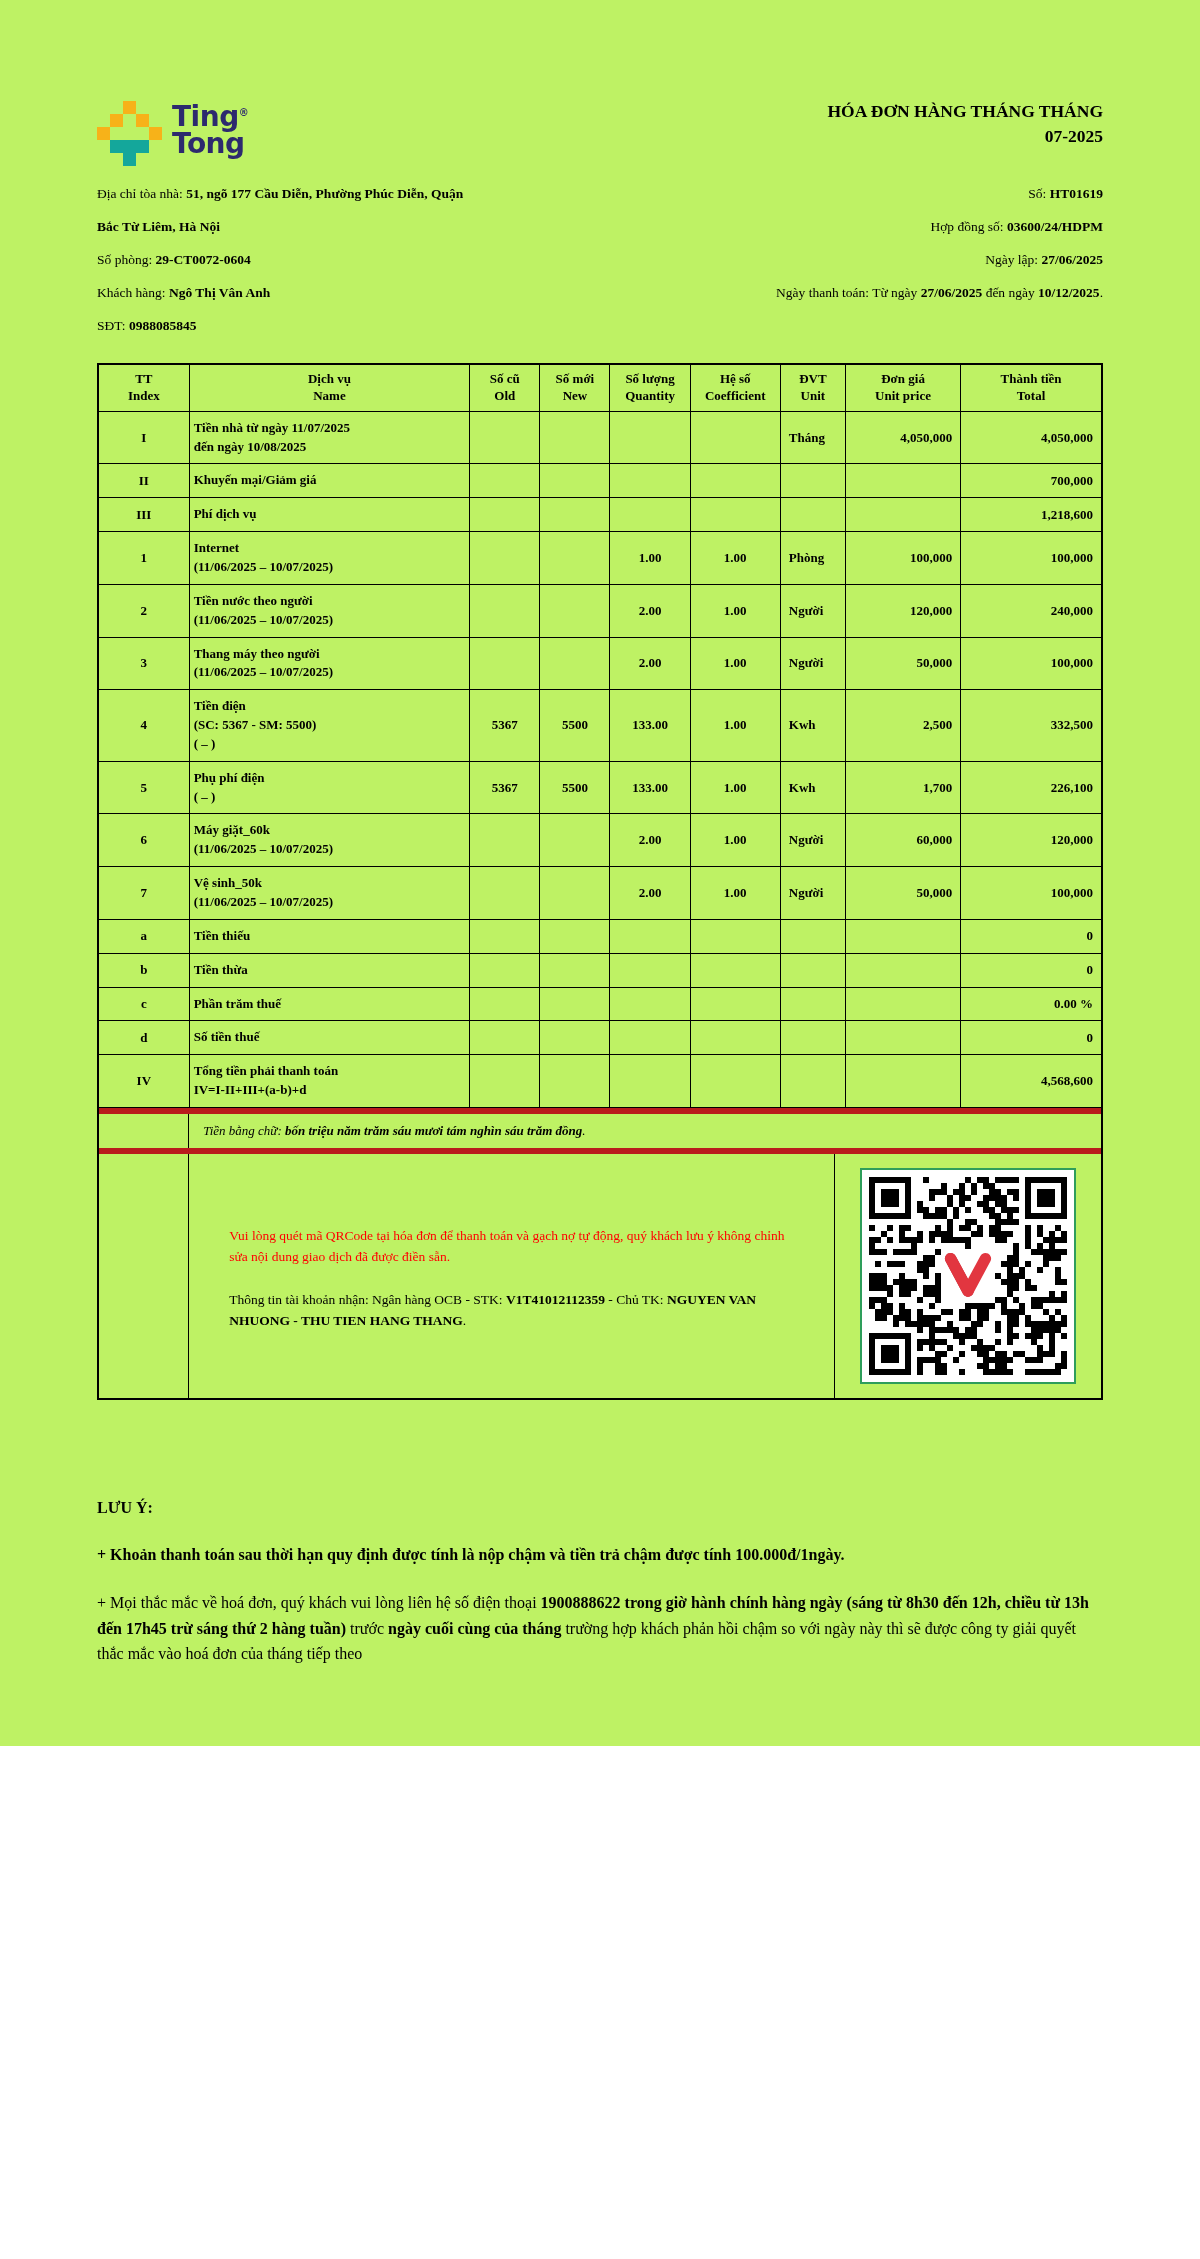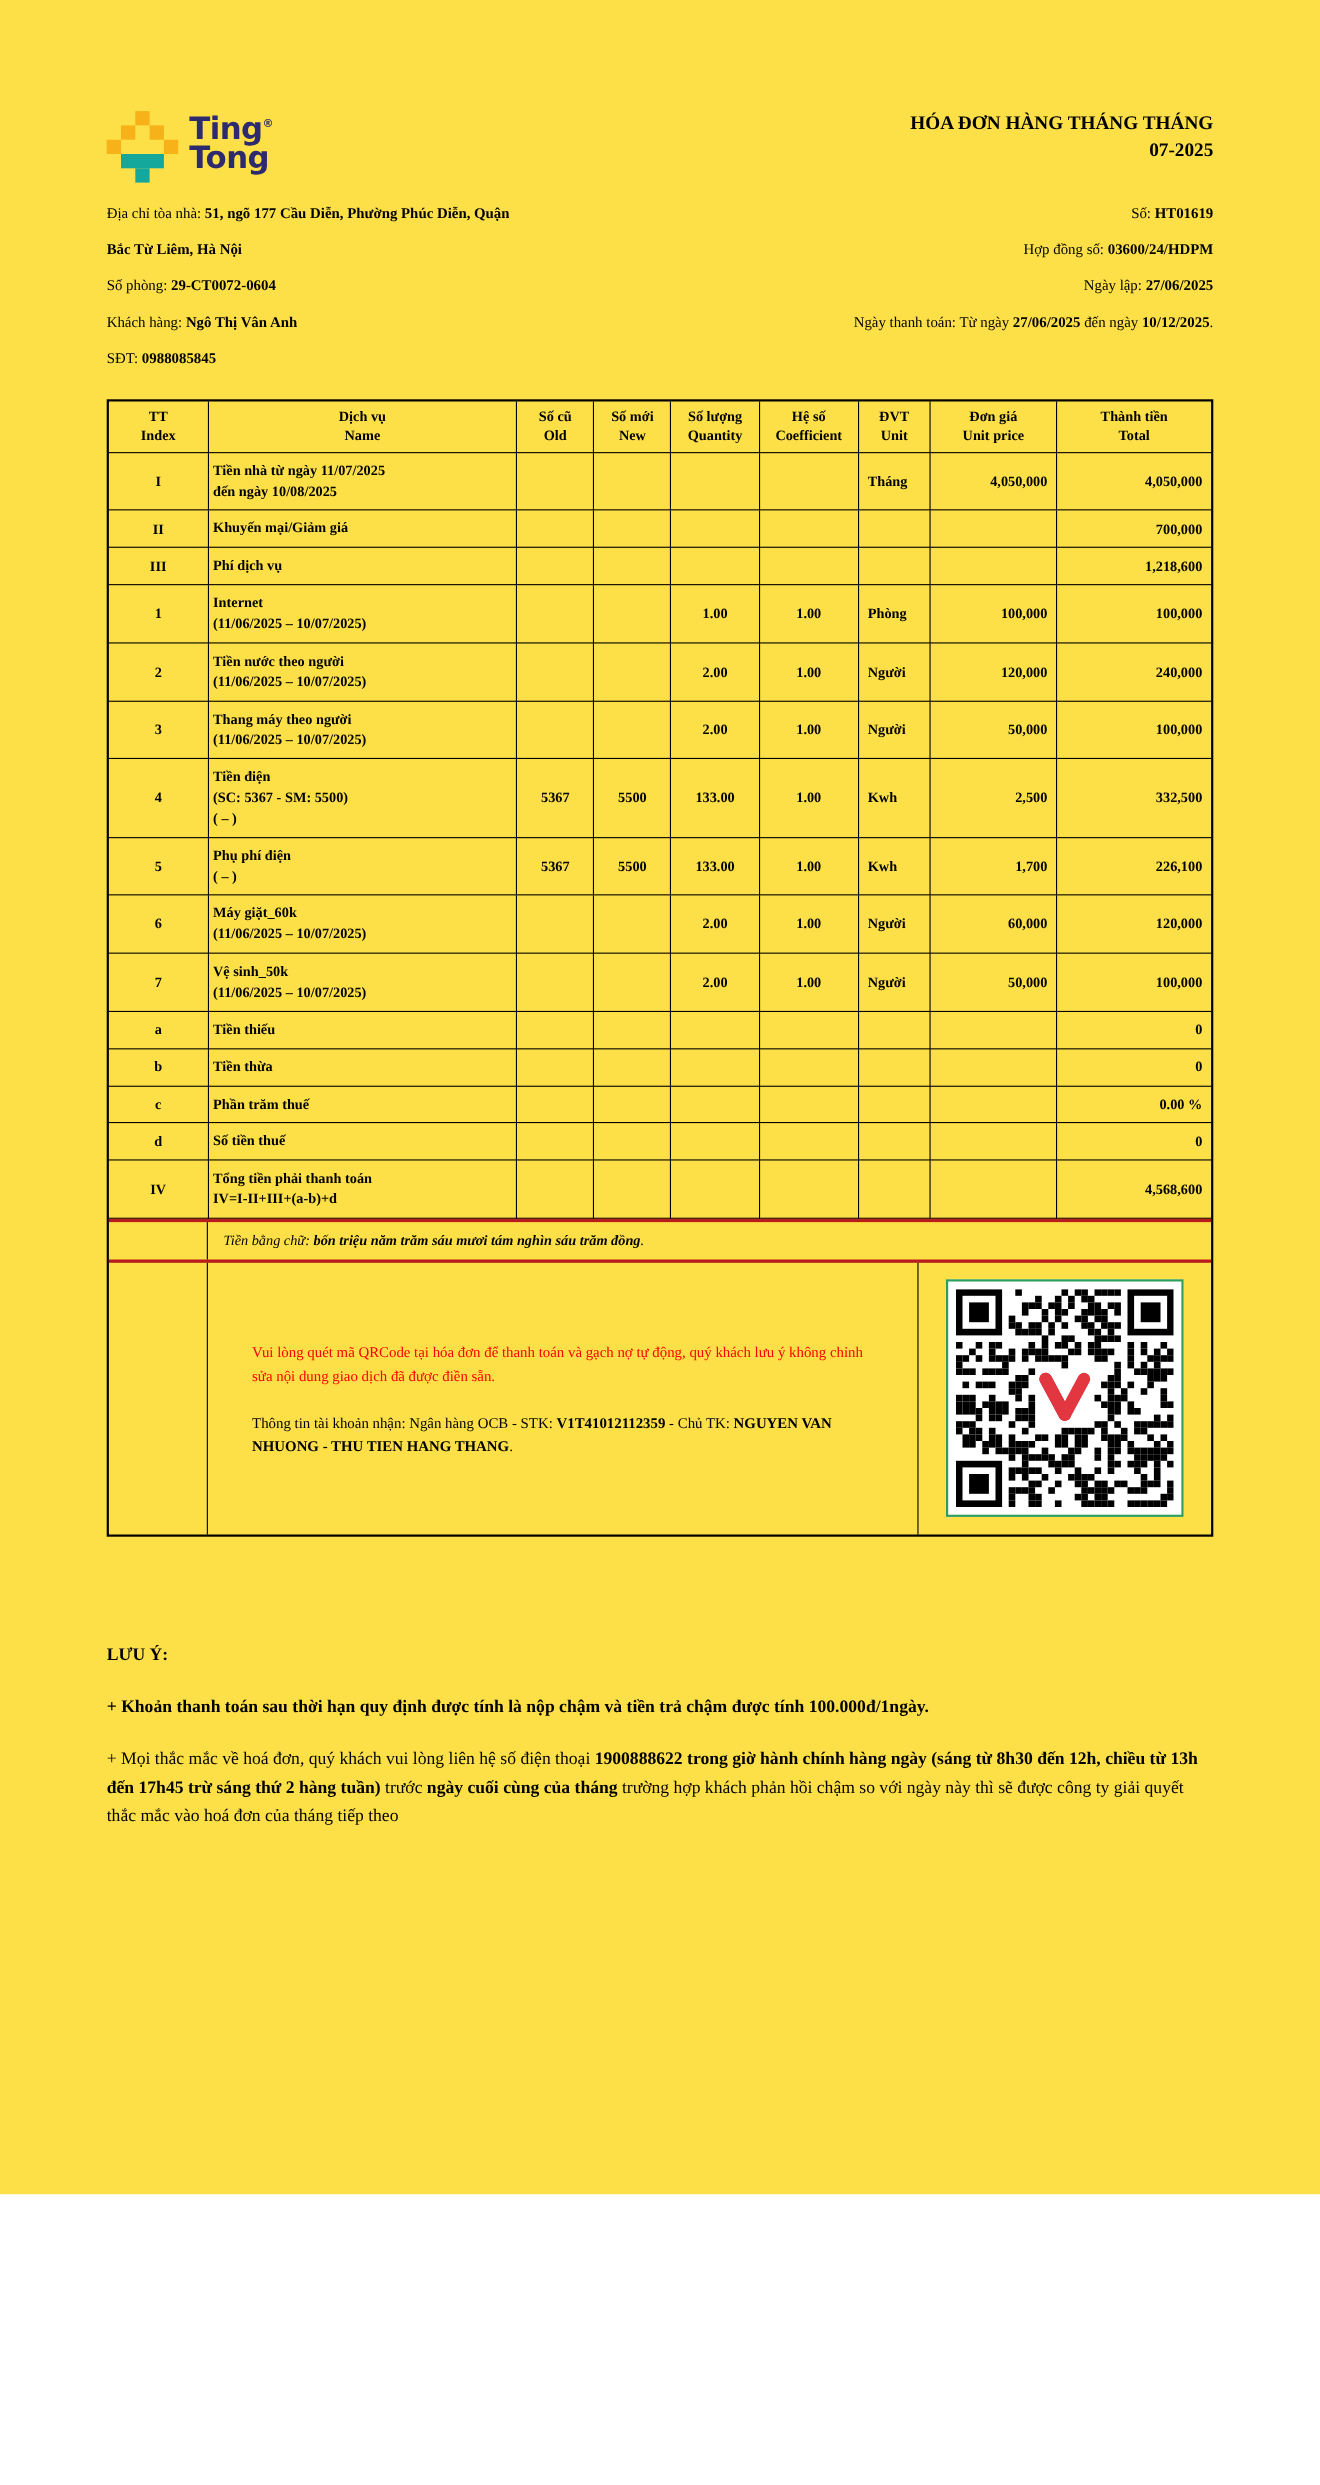--- a/index.html
+++ b/index.html
@@ -2,21 +2,21 @@
 <html lang="vi" style="--navy: #2D2A6E; --yellow: #F7B219; --teal: #14A79B; --qr_green: #2E9E5B; --red: #FF0000; --logo_red: #E23640; --logo_red_dark: #B7252F;"><head>
 <meta charset="utf-8">
 <style>
   :root{
     --navy:#2D2A6E; --yellow:#F7B219; --teal:#14A79B;
     --qr_green:#2E9E5B; --red:#FF0000; --logo_red:#E23640; --logo_red_dark:#B7252F;
   }
   *{box-sizing:border-box; margin:0; padding:0;}
   html,body{background:#ffffff;}
   body{width:1200px; font-family:"Liberation Serif","DejaVu Serif",serif; color:#000;}
-  .page{width:1200px; height:1995px; background:#fde047; padding:95px 97px 0 97px; overflow:hidden;}
+  .page{width:1200px; height:1746px; background:#bef264; padding:95px 97px 0 97px; overflow:hidden;}
 
   
   .hdr{display:flex; justify-content:space-between; align-items:flex-start;}
   .brand{display:flex; align-items:flex-start; gap:10px;}
   .picon{display:grid; grid-template-columns:repeat(5,13px); grid-template-rows:repeat(5,13px); width:65px; height:65px; margin-top:6px;}
   .px{width:13px;height:13px;}
   .py{background:var(--yellow);}
   .pt{background:var(--teal);}
   .p1{grid-area:1/3;} .p2{grid-area:2/2;} .p3{grid-area:2/4;}
   .p4{grid-area:3/1;} .p5{grid-area:3/5;}
@@ -38,21 +38,21 @@
   .tbl th,.tbl td{border:1px solid #000; font-size:13px; font-weight:bold; padding:7px 8px; vertical-align:middle; overflow:hidden;}
   .tbl th{text-align:center; line-height:1.3; padding:6px 2px;margin-top:27px;}
   .tbl td.c{text-align:center;}
   .tbl td.r{text-align:right;}
   .tbl td.l{text-align:left;}
   .tbl td.name{padding-left:4px; line-height:1.45;}
   
   .tbl tr > *:first-child{border-left:none;} .tbl tr > *:last-child{border-right:none;}
   .tbl thead tr:first-child > *{border-top:none;}
 
-  .box-row{display:flex; border-top:3px solid #b91c1c;}
+  .box-row{display:flex; border-top:6px solid #b91c1c;}
   .cell-idx{width:9%; border-right:1px solid #000; flex:none;}
   .words-cell{flex:1; padding:9px 14px; font-size:13px; font-style:italic;}
   .qr-row{min-height:250px;}
   .qr-text{flex:1; border-right:1px solid #000; padding:72px 28px 20px 40px; font-size:13.5px; line-height:1.55;}
   .qr-text .red-note{color:var(--red); margin-bottom:22px; max-width:560px;}
   .qr-text .acct{max-width:560px;}
   .cell-qr{width:26.5%; flex:none; display:flex; align-items:center; justify-content:center; padding:12px;}
   .qr-frame{border:2px solid var(--qr_green); padding:7px; background:#fff; line-height:0;}
 
   

